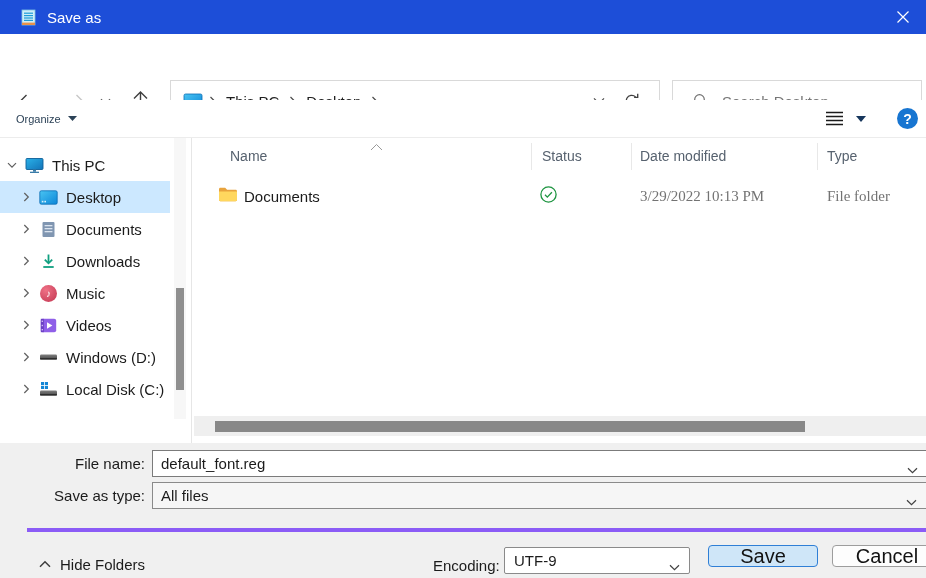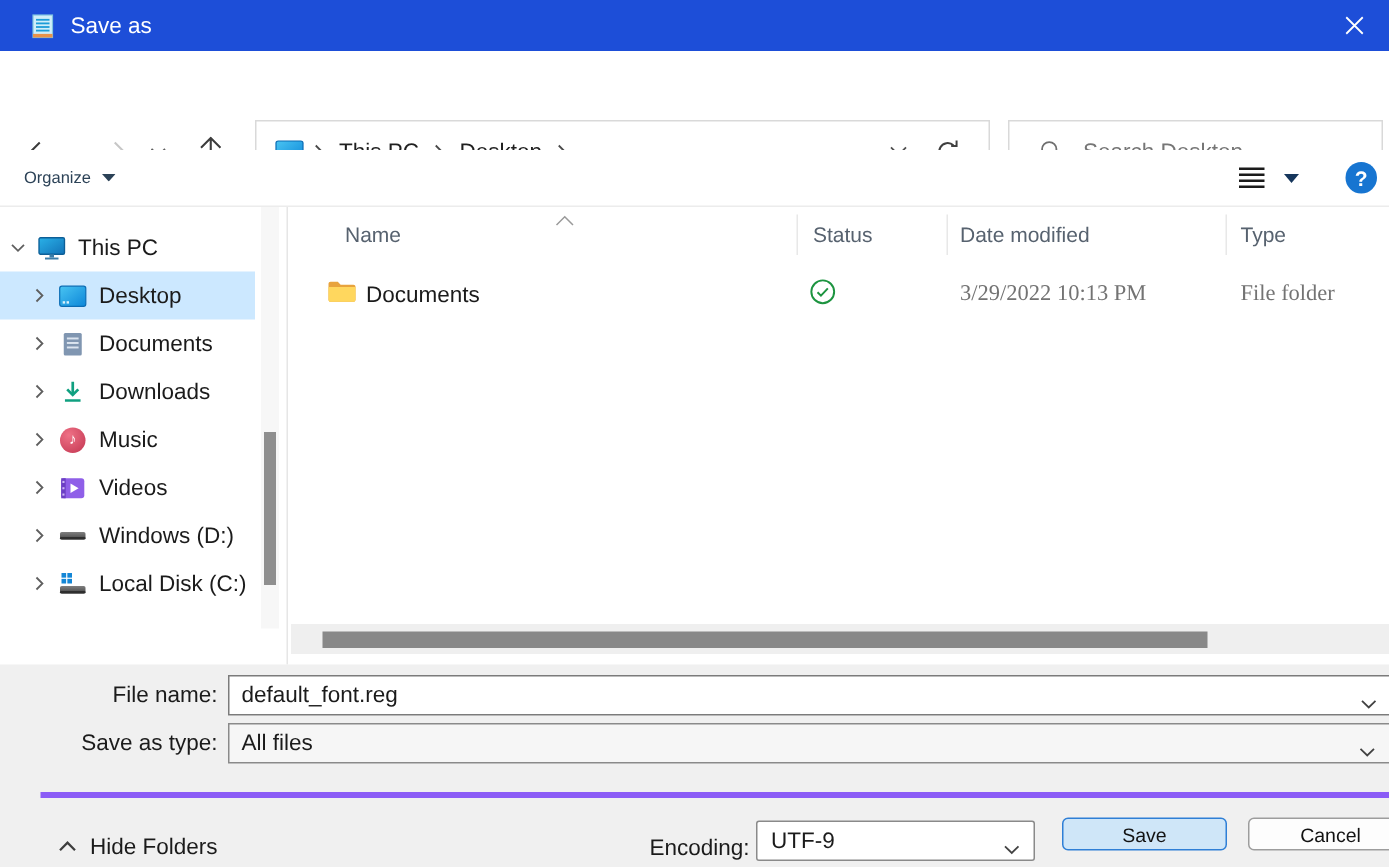--- a/index.html
+++ b/index.html
@@ -67,21 +67,21 @@
   .fname-wrap input { width:100%; height:100%; border:1px solid #7b7b7b; background:#fff; font-family:inherit; font-size:15px; color:#1b1b1b; padding:0 26px 0 8px; outline:none; }
   .stype-wrap { position:absolute; left:152px; right:-1px; top:39px; height:27px; border:1px solid #8a8a8a; background:#f6f6f6; display:flex; align-items:center; }
   .stype-wrap .val { font-size:15px; padding-left:8px; }
   .combo-chev { position:absolute; right:9px; top:50%; margin-top:-4px; }
 
   .footer { position:absolute; left:0; right:0; top:85px; bottom:0; border-top:4px solid #8b5cf6;margin-left:27px; }
   .hide-folders { position:absolute; left:12px; top:23px; height:18px; display:flex; align-items:center; gap:9px; font-size:15px; color:#1b1b1b; }
   .enc-label { position:absolute; left:406px; top:25px; font-size:15px; color:#1b1b1b; }
   .enc-combo { position:absolute; left:477px; top:15px; width:186px; height:27px; background:#fff; border:1px solid #8a8a8a; border-radius:2px; display:flex; align-items:center; }
   .enc-combo .val { font-size:15px; padding-left:9px; }
-  .btn { position:absolute; top:13px; width:110px; height:22px; font-size:13px; display:flex; align-items:center; justify-content:center; border-radius:4px; }
+  .btn { position:absolute; top:13px; width:110px; height:22px; font-size:20px; display:flex; align-items:center; justify-content:center; border-radius:4px; }
   .btn-save { left:681px; background:#cfe6f8; border:1px solid #2f7fd6; color:#121212; }
   .btn-cancel { left:805px; background:#fdfdfd; border:1px solid #9d9d9d; color:#121212; }
 </style>
 </head>
 <body>
 
 <div id="app">
 
   <div class="titlebar">
     <svg class="appicon" viewBox="0 0 17 17">

